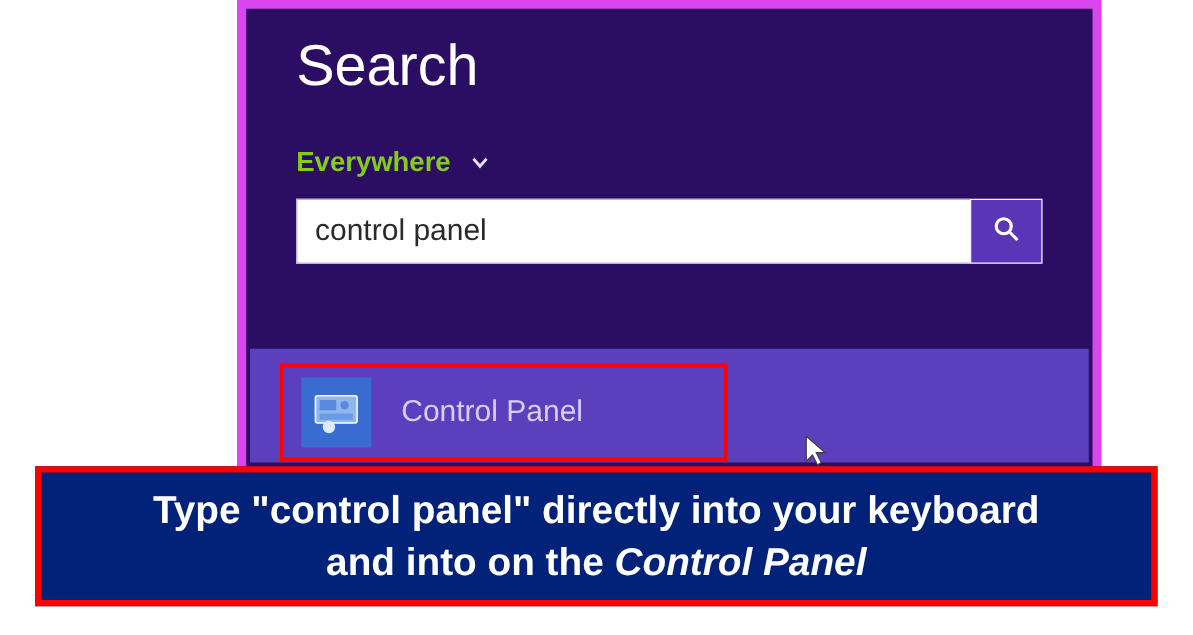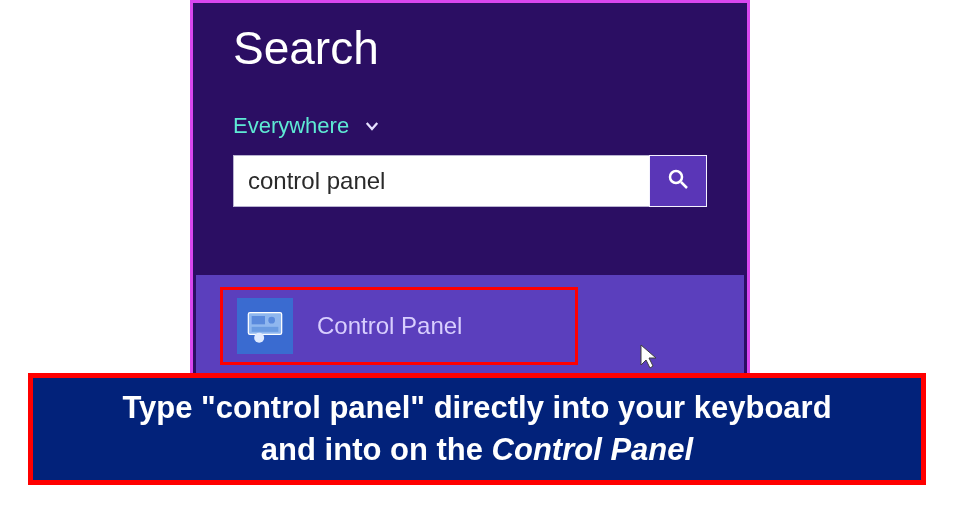--- a/index.html
+++ b/index.html
@@ -8,40 +8,40 @@
     height: 508px;
     background: #ffffff;
     font-family: "Segoe UI", Arial, sans-serif;
     position: relative;
   }
   
   .search-panel {
     position: absolute;
     left: 190px;
     top: 0;
-    width: 560px;
+    width: 691px;
     height: 380px;
     background: #2b0e63;
-    border: 3px solid #d946ef;
+    border: 7px solid #d946ef;
     filter: blur(0.6px);
   }
   .search-title {
     color: #ffffff;
     font-size: 46px;
     font-weight: 300;
     margin: 18px 0 0 40px;
   }
   .scope-row {
     display: flex;
     align-items: center;
     gap: 14px;
     margin: 38px 0 0 40px;
-    color: #5eead4;
+    color: #84cc16;
     font-size: 22px;
-    font-weight: 400;
+    font-weight: 700;
     cursor: pointer;
   }
   .scope-row .chev {
     width: 18px; height: 18px;
     display: inline-flex; align-items: center; justify-content: center;
   }
   .search-row {
     display: flex;
     margin: 16px 40px 0 40px;
   }

